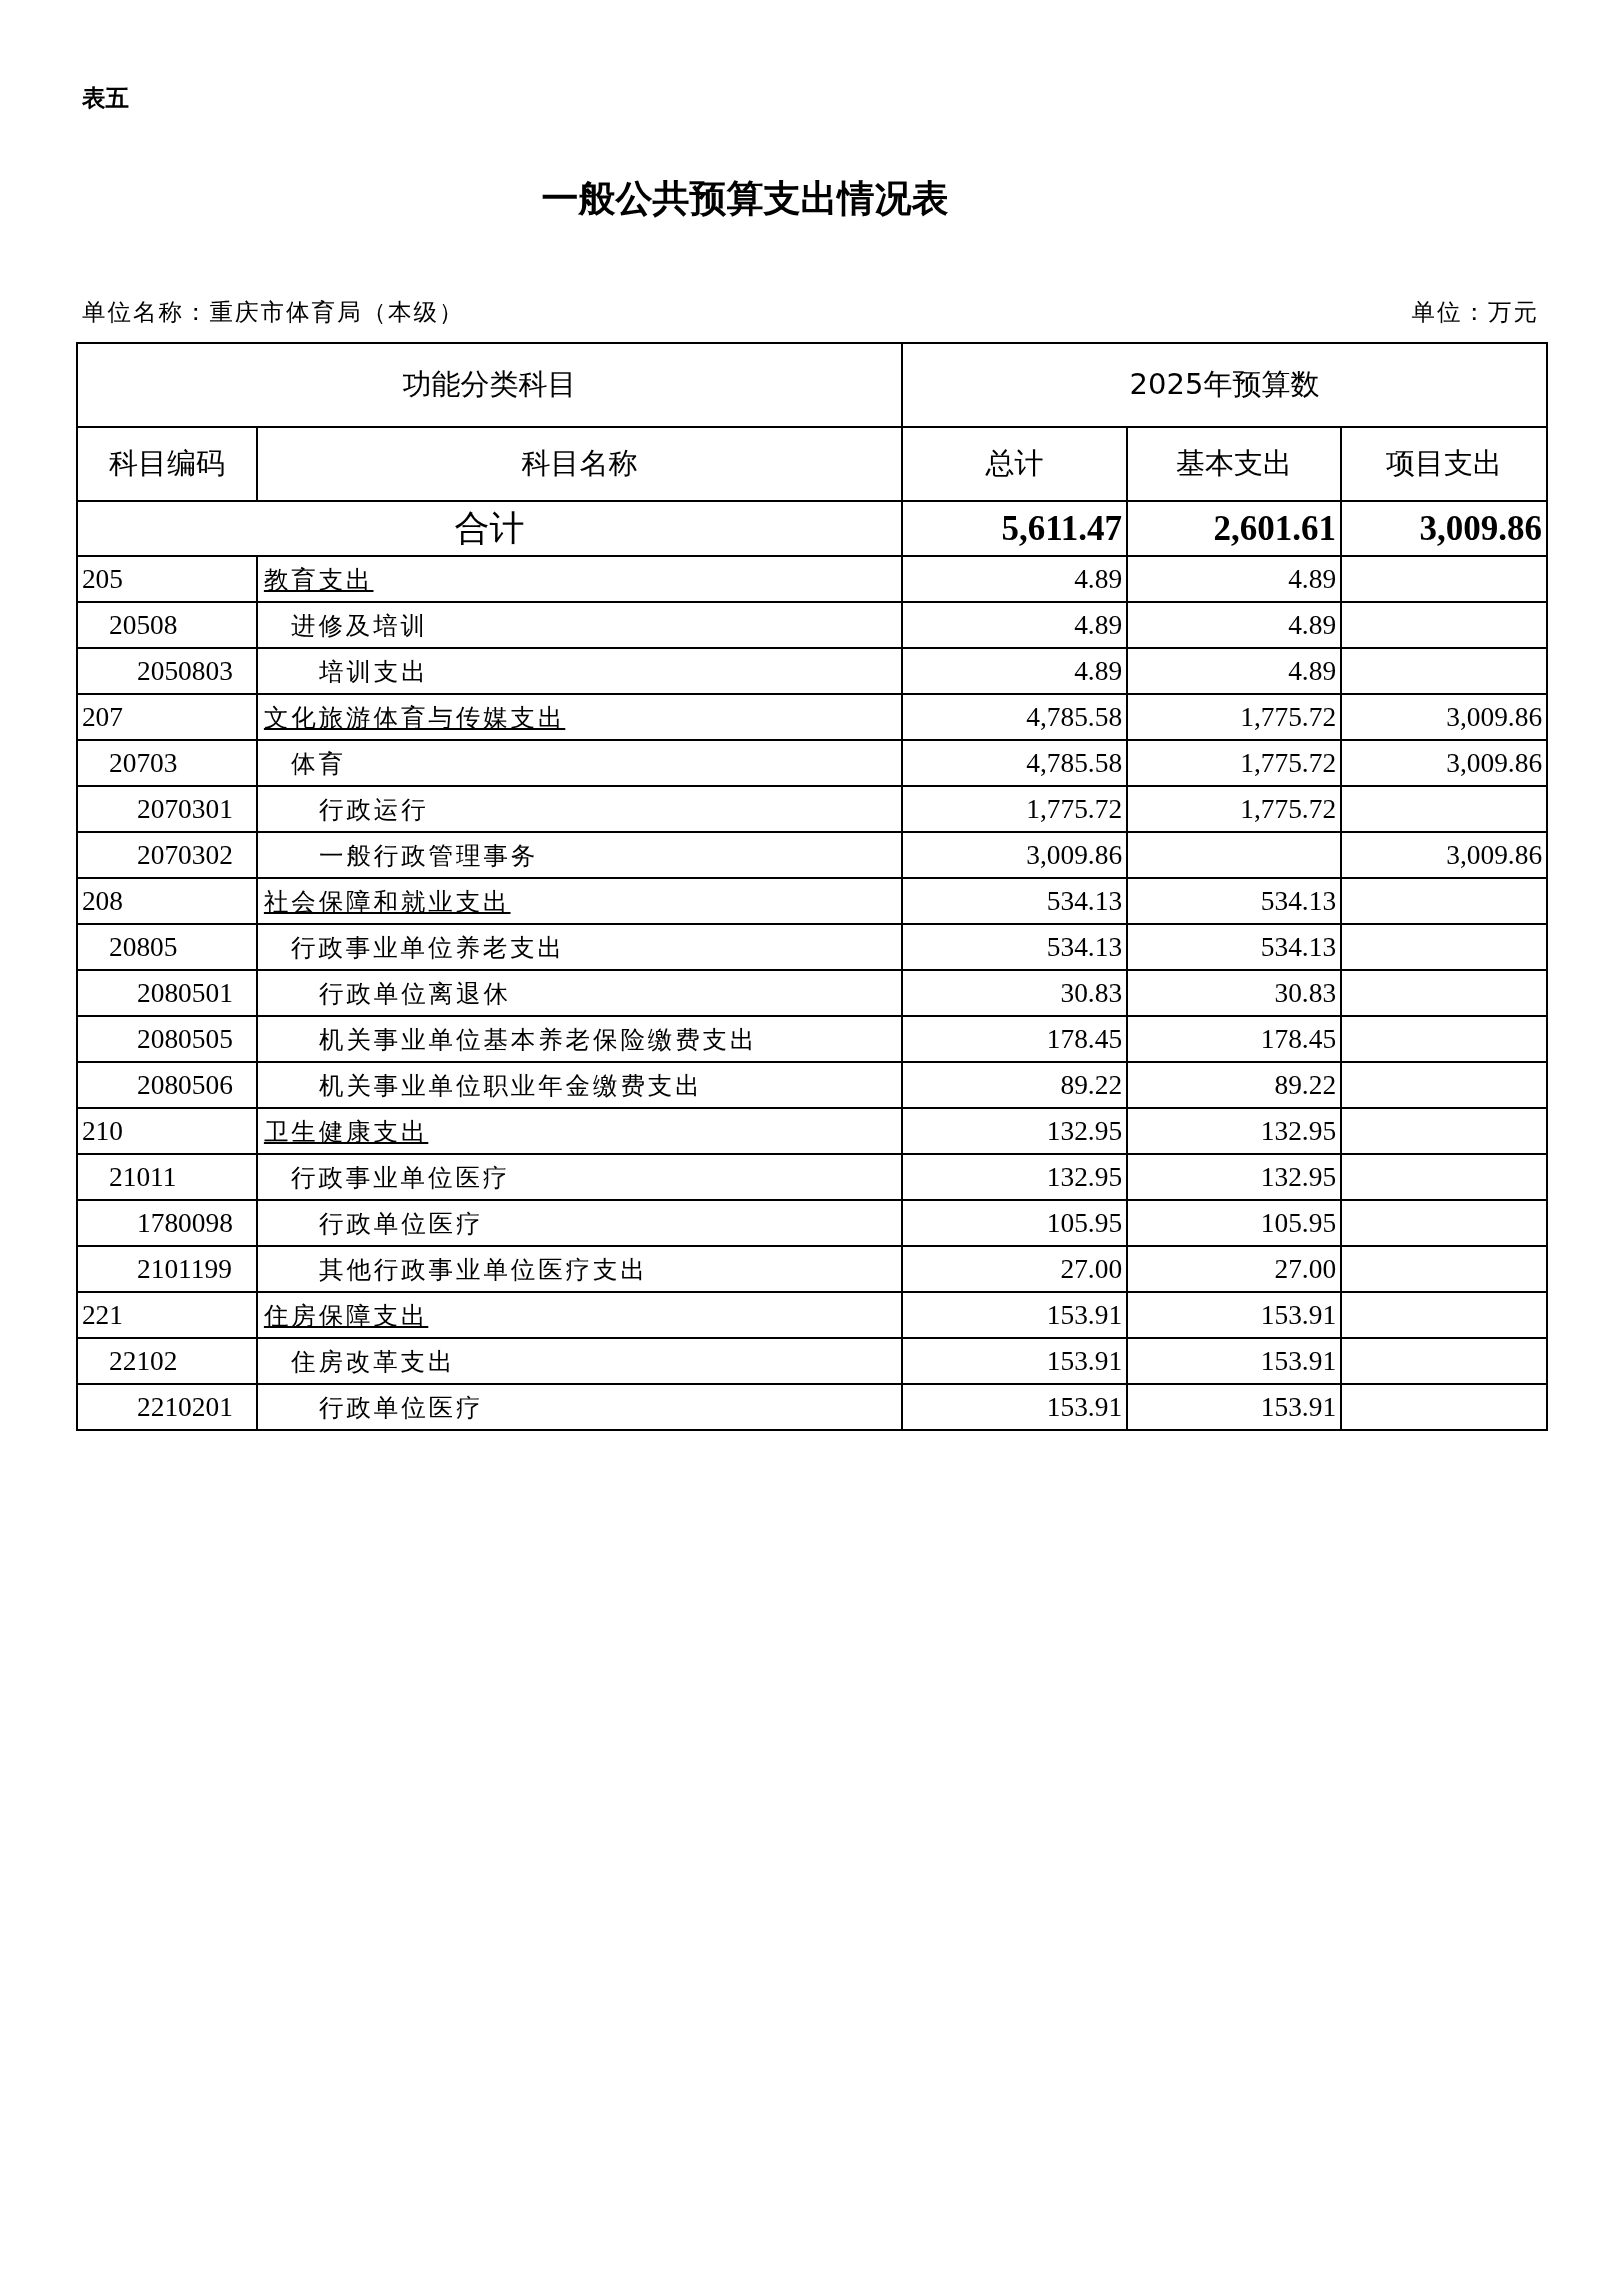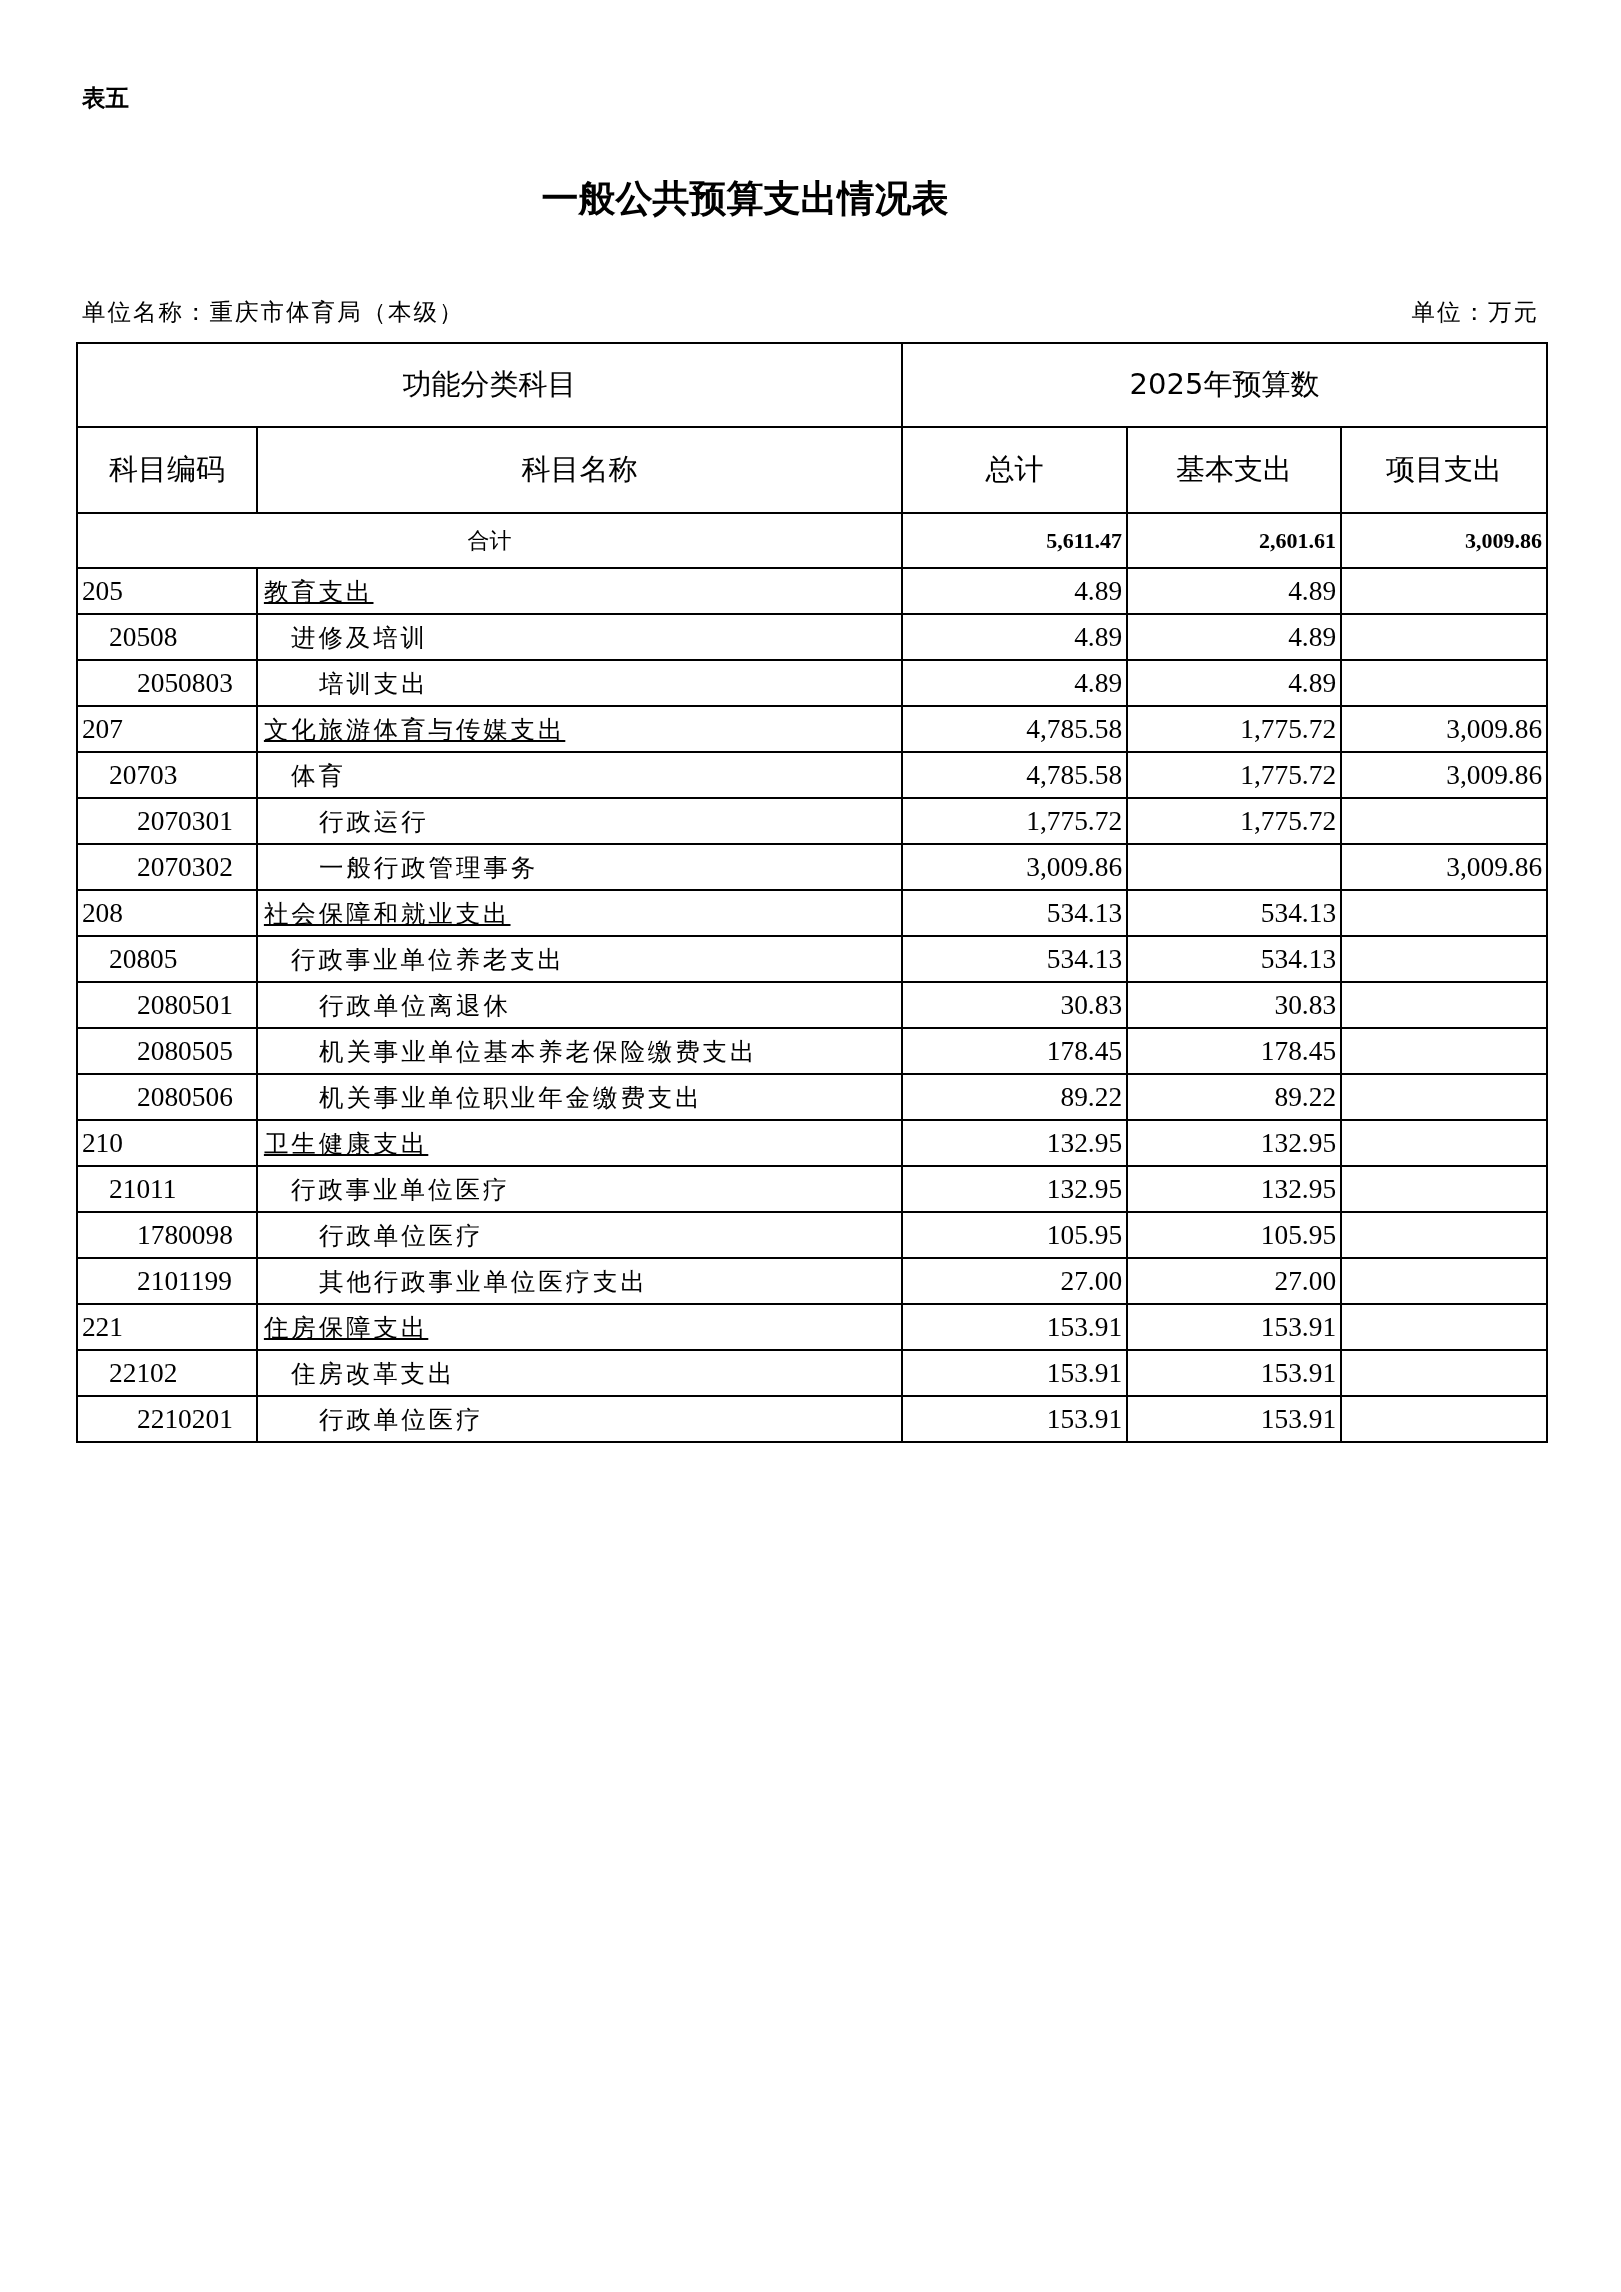--- a/index.html
+++ b/index.html
@@ -5,22 +5,22 @@
   html, body { margin: 0; padding: 0; background: #ffffff; }
   body { width: 1621px; height: 2293px; position: relative; font-family: "DejaVu Serif", "Liberation Serif", serif; color: #000; }
   .table-no { position: absolute; left: 82px; top: 82px; font-family: "DejaVu Sans", sans-serif; font-weight: bold; font-size: 23.5px; }
   .title { position: absolute; left: 0; width: 1490px; top: 174px; text-align: center; font-family: "DejaVu Serif", serif; font-weight: bold; font-size: 37px; letter-spacing: 0px; }
   .unit-name { position: absolute; left: 82px; top: 296px; font-size: 23.5px; letter-spacing: 2px; }
   .unit { position: absolute; right: 82px; top: 296px; font-size: 23.5px; letter-spacing: 2px; }
   table.budget { position: absolute; left: 76px; top: 342px; width: 1470px; border-collapse: collapse; table-layout: fixed; }
   table.budget td, table.budget th { border: 2.9px solid #000; padding: 0; }
   th { font-family: "DejaVu Sans", sans-serif; font-weight: normal; font-size: 29px; }
   .h1 { height: 84px; }
-  .h2 { height: 86px; }
-  .total-row td { height: 53px; font-size: 22px; }
+  .h2 { height: 74px; }
+  .total-row td { height: 53px; font-size: 35px; }
   .total-label { text-align: center; font-family: "DejaVu Sans", sans-serif; font-size: 25.5px; }
   .num { text-align: right; padding-right: 3.9px !important; font-family: "Liberation Serif", serif; font-size: 27.4px; }
   .bold { font-weight: bold; margin-top: 44px; }
   .data-row td { height: 44px; }
   .code { font-family: "Liberation Serif", serif; font-size: 27.4px; padding-left: 3.9px !important; }
   .name { font-family: "DejaVu Serif", serif; font-size: 24.5px; letter-spacing: 2.9px; padding-left: 5.9px !important; }
   .lvl1 .code { padding-left: 3.9px !important; }
   .lvl2 .code { padding-left: 31px !important; }
   .lvl3 .code { padding-left: 59px !important; }
   .lvl1 .name { padding-left: 5.9px !important; text-decoration: underline; }

